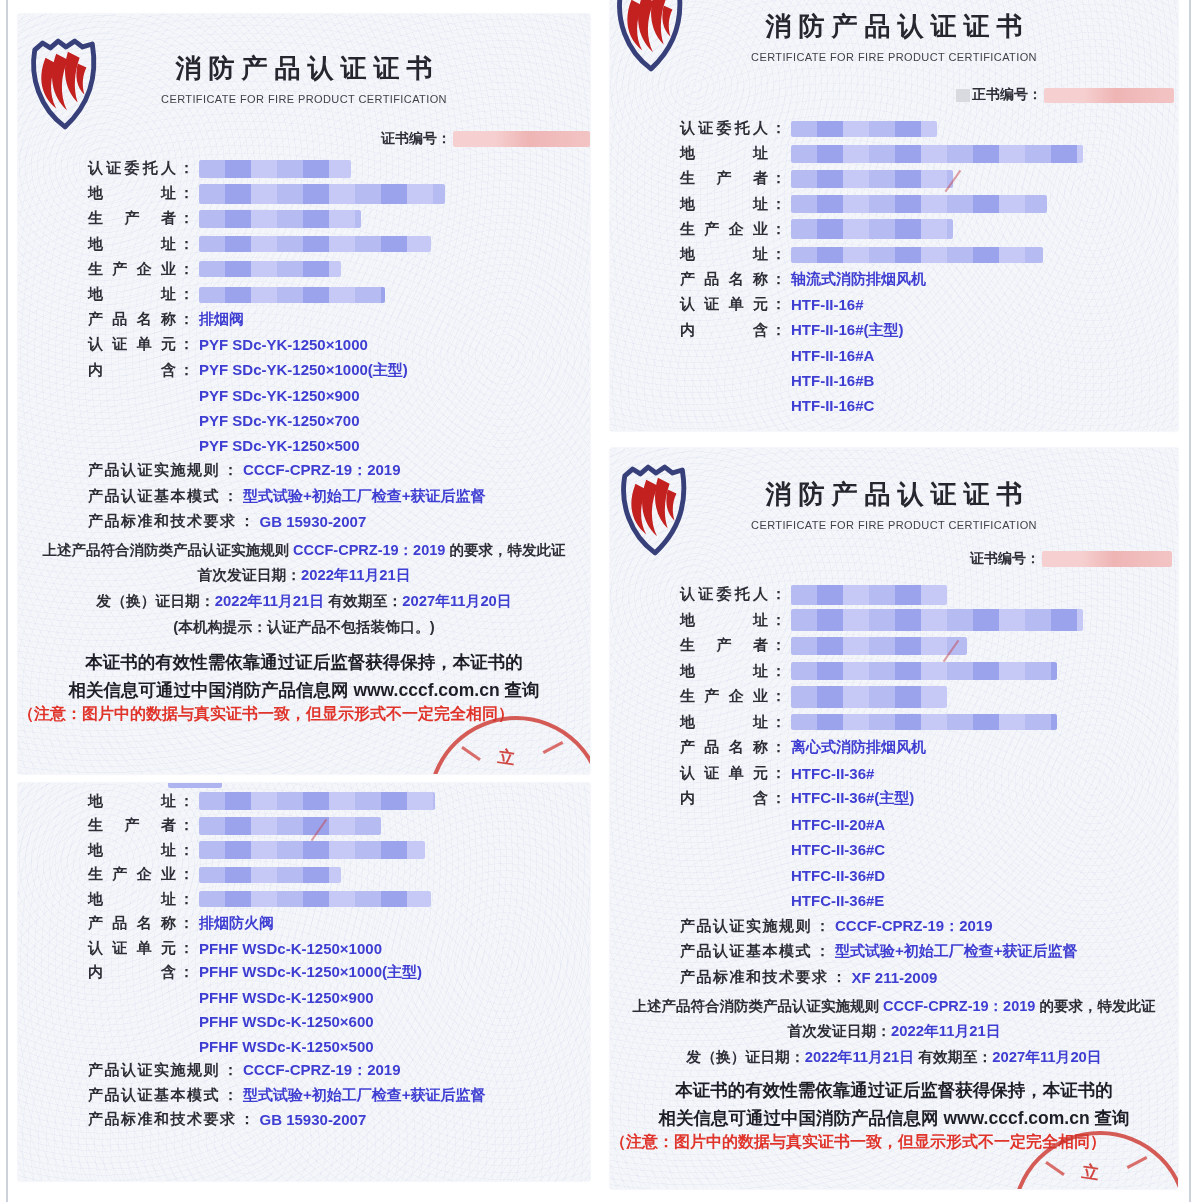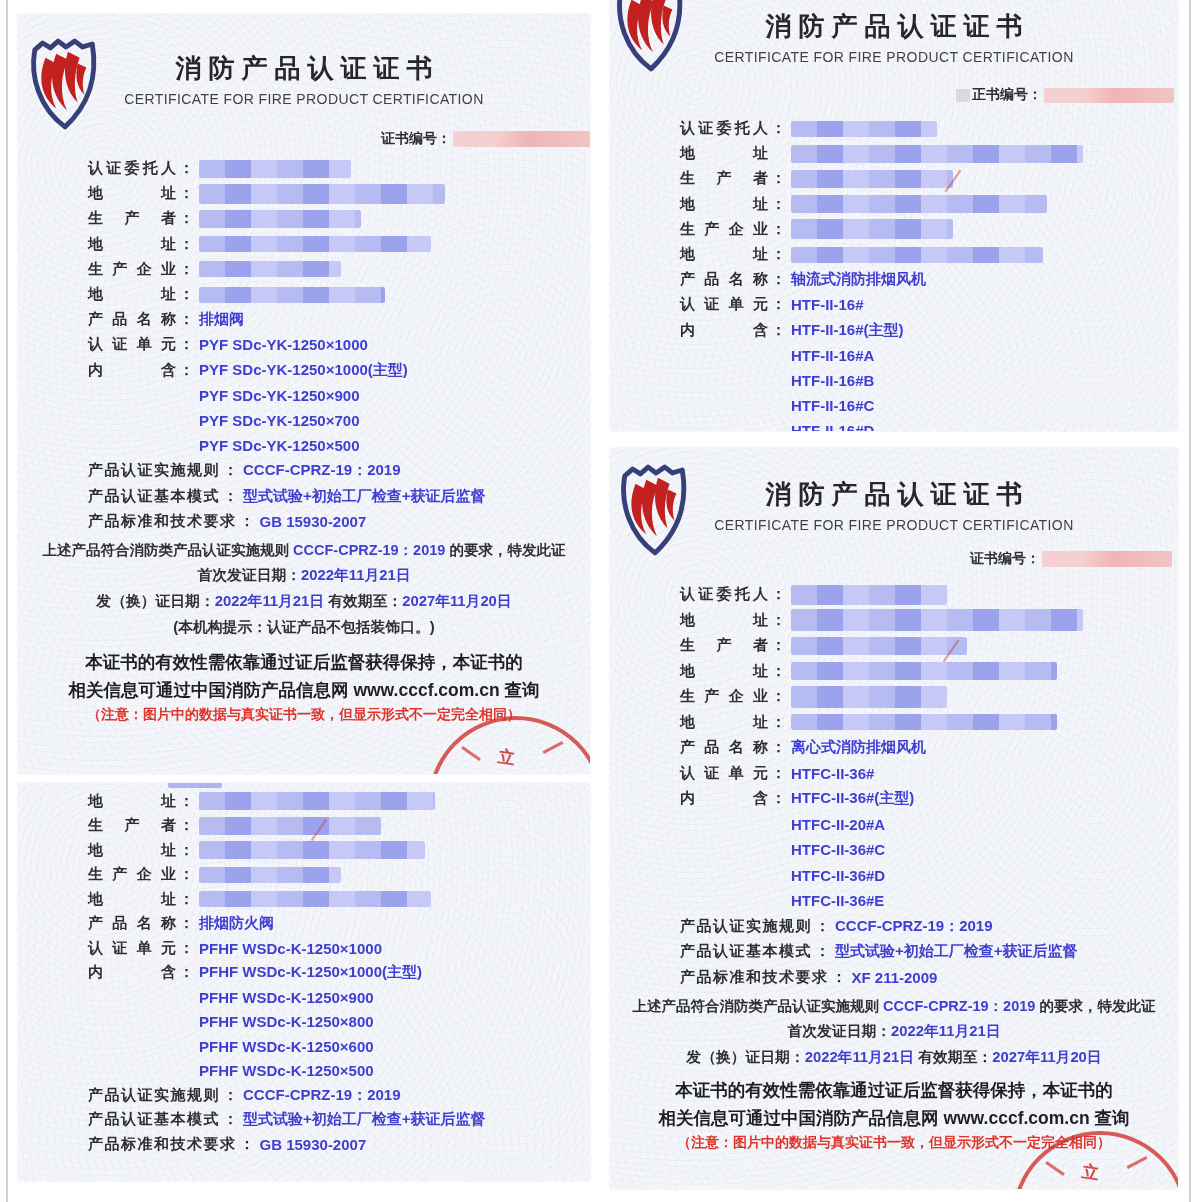--- a/index.html
+++ b/index.html
@@ -28,21 +28,21 @@
 
   .logo{position:absolute;left:8px;top:20px;width:78px;height:100px;}
   .tr .logo{left:2px;top:-24px;}
   .br .logo{left:6px;top:12px;}
 
   .title{text-align:center;font-size:26px;line-height:32px;font-weight:700;color:#26262e;
          letter-spacing:7px;padding-left:7px;}
   .tl .title{margin-top:38px;}
   .tr .title{margin-top:10px;}
   .br .title{margin-top:30px;}
-  .subtitle{text-align:center;font-size:14px;line-height:18px;color:#3f3f47;letter-spacing:.4px;margin-top:6px;}
+  .subtitle{text-align:center;font-size:11px;line-height:18px;color:#3f3f47;letter-spacing:.4px;margin-top:6px;}
 
   .certno-row{display:flex;justify-content:flex-end;align-items:center;height:18px;}
   .tl .certno-row{margin-top:22px;padding-right:0;}
   .tr .certno-row{margin-top:20px;padding-right:4px;}
   .br .certno-row{margin-top:16px;padding-right:6px;}
   .certno-label{font-size:14px;font-weight:600;color:var(--dark);margin-right:2px;}
   .graybox{display:inline-block;width:14px;height:13px;background:#d9dadf;margin-right:2px;}
   .redact{display:inline-block;border-radius:2px;
     background:repeating-linear-gradient(90deg,#b6bbf2 0 26px,#9ba3ec 26px 52px,#c6c9f5 52px 78px);}
   .redact.pink{background:linear-gradient(90deg,#f6d0d0 0 30%,#efb5b5 55%,#f3c4c4 100%);}
@@ -67,21 +67,21 @@
   .val{color:var(--blue);font-weight:600;white-space:nowrap;}
 
   .cline{text-align:center;font-size:14.8px;height:26px;line-height:26px;white-space:nowrap;}
   .cline.stmt{margin-top:4px;height:24px;line-height:24px;font-size:14.5px;}
   .seg-k{color:var(--dark);font-weight:600;}
   .seg-b{color:var(--blue);font-weight:600;}
 
   .footer-bold{text-align:center;font-size:17.5px;font-weight:700;color:#1e1e26;height:28px;line-height:28px;white-space:nowrap;}
   .tl .footer-bold.first{margin-top:8px;}
   .br .footer-bold.first{margin-top:6px;}
-  .notice{text-align:center;font-size:14px;font-weight:700;color:var(--red);height:20px;line-height:20px;white-space:nowrap;}
+  .notice{text-align:left;font-size:16px;font-weight:700;color:var(--red);height:20px;line-height:20px;white-space:nowrap;}
 
   .seal{position:absolute;width:168px;height:168px;border:4px solid rgba(205,52,45,.8);border-radius:50%;}
   .tl .seal{right:-14px;bottom:-118px;}
   .br .seal{right:-10px;bottom:-118px;}
   .seal span{position:absolute;top:26px;left:66px;color:rgba(205,52,45,.9);font-size:17px;font-weight:700;transform:rotate(8deg);}
   .seal::before{content:"";position:absolute;top:32px;left:28px;width:22px;height:3px;background:rgba(205,52,45,.7);transform:rotate(35deg);}
   .seal::after{content:"";position:absolute;top:26px;left:110px;width:22px;height:3px;background:rgba(205,52,45,.7);transform:rotate(-28deg);}
 
   .sliver{position:absolute;top:0;left:150px;width:54px;height:5px;background:#aeb4f0;border-radius:0 0 2px 2px;}
   .slash{position:absolute;width:2px;height:26px;background:rgba(195,70,80,.5);transform:rotate(35deg);}
@@ -301,23 +301,20 @@
       <div class="row">
         <span class="lab just">
           <span>内</span>
           <span>含</span>
         </span>
         <span class="colon">：</span>
         <span class="val">PFHF WSDc-K-1250×1000(主型)</span>
       </div>
       <div class="row cont">
         <span class="val">PFHF WSDc-K-1250×900</span>
-      </div>
-      <div class="row cont">
-        <span class="val">PFHF WSDc-K-1250×800</span>
       </div>
       <div class="row cont">
         <span class="val">PFHF WSDc-K-1250×600</span>
       </div>
       <div class="row cont">
         <span class="val">PFHF WSDc-K-1250×500</span>
       </div>
       <div class="row">
         <span class="lab nat">产品认证实施规则</span>
         <span class="colon">：</span>
@@ -439,23 +436,20 @@
       </div>
       <div class="row cont">
         <span class="val">HTF-II-16#A</span>
       </div>
       <div class="row cont">
         <span class="val">HTF-II-16#B</span>
       </div>
       <div class="row cont">
         <span class="val">HTF-II-16#C</span>
       </div>
-      <div class="row cont">
-        <span class="val">HTF-II-16#D</span>
-      </div>
     </div>
 </div>
 
 <div class="paper br">
   <div class="logo">
     <svg viewBox="0 0 80 102" width="78" height="100">
       <path d="M9 16 L17 9 L25 14 L33 7 L41 13 L50 7 L58 13 L68 10 C73 40 67 70 40 95 C14 76 4 44 9 16 Z" fill="none" stroke="#27306f" stroke-width="5" stroke-linejoin="round" opacity="0.92"></path>
       <path d="M20 24 C12 44 15 63 31 76 C23 61 25 44 31 30 Z" fill="#c32020"></path>
       <path d="M31 20 C23 42 26 63 42 78 C34 61 36 42 43 26 Z" fill="#c32020"></path>
       <path d="M43 18 C37 38 40 57 53 70 C48 55 50 38 55 24 Z" fill="#c32020"></path>

